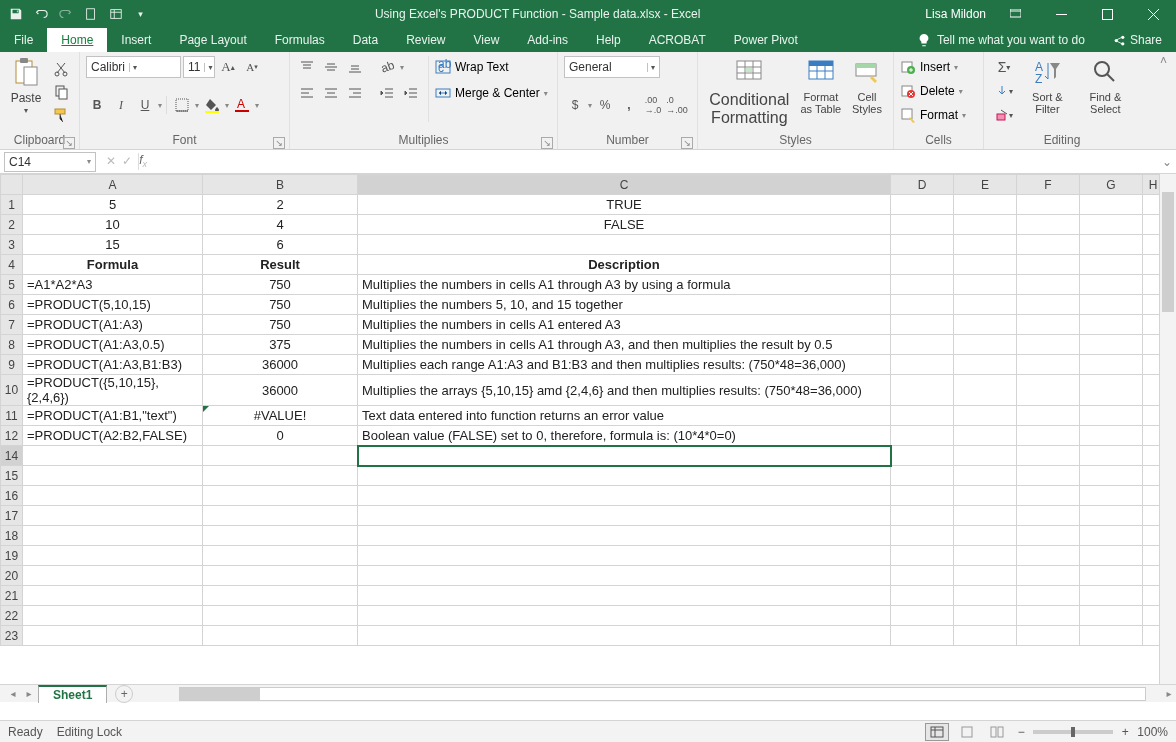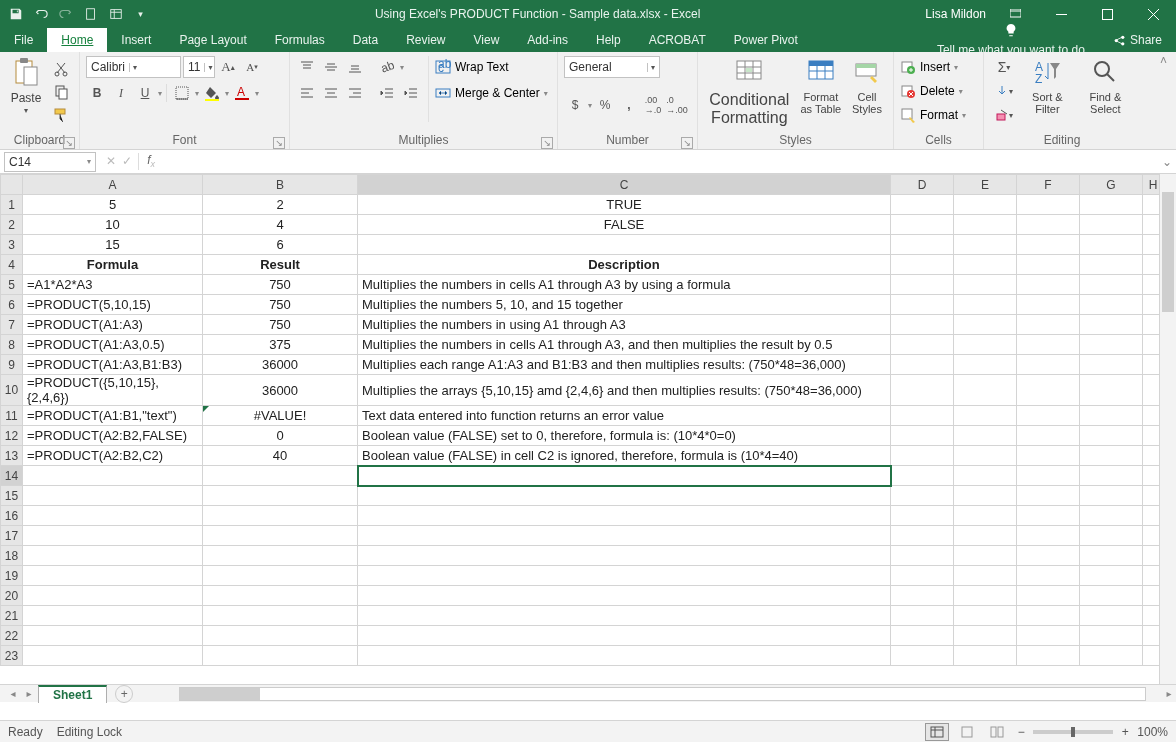--- a/index.html
+++ b/index.html
@@ -14,21 +14,21 @@
   .title-right { display: flex; align-items: center; }
   .user-name { padding: 0 6px; font-size: 12px; }
   .win-btn { width: 46px; height: 28px; display: flex; align-items: center; justify-content: center; }
   .win-btn svg { width: 11px; height: 11px; }
 
   
   .tabs-bar { height: 24px; background: #217346; color: #fff; display: flex; align-items: flex-end; }
   .tab { padding: 4px 14px; font-size: 12px; height: 24px; display: flex; align-items: center; color: #e9f3ee; }
   .tab.active { background: #fff; color: #15803d; font-weight: 400; text-decoration: underline; }
   .tabs-right { margin-left: auto; display: flex; align-items: center; height: 24px; }
-  .tell-me { display: flex; align-items: center; gap: 6px; padding: 0 14px; color: #e9f3ee; flex-direction: column; }
+  .tell-me { display: flex; align-items: flex-start; gap: 6px; padding: 0 14px; color: #e9f3ee; }
   .share { display:flex; align-items:center; gap:4px; padding:0 14px; color:#e9f3ee; }
 
   
   .ribbon { height: 98px; background: #f1f1f1; border-bottom: 1px solid #d4d4d4; display: flex; position: relative; }
   .group { border-right: 1px solid #e0e0e0; padding: 2px 6px 0 6px; display: flex; flex-direction: column; }
   .group-body { flex: 1; display: flex; align-items: flex-start; gap: 4px; padding-top: 2px; }
   .group-label { height: 16px; font-size: 11px; color: #666; text-align: center; position: relative; }
   .group-label .launcher { position: absolute; right: -2px; bottom: 0; width: 12px; height: 12px; border: 1px solid #aaa; font-size: 9px; line-height: 10px; color: #888; }
   .big-btn { display: flex; flex-direction: column; align-items: center; justify-content: flex-start; min-width: 40px; gap: 1px; font-size: 11px; color: #444; }
   .big-btn .ico { height: 34px; display:flex; align-items:center; justify-content:center;}
@@ -41,21 +41,21 @@
   .combo-arrow { border-left:1px solid #c2c2c2; margin-left:4px; padding-left:3px; font-size:8px; color:#555; }
   .sep-v { width:1px; background:#e0e0e0; margin:0 2px; height:66px; }
   .num-combo { border:1px solid #c2c2c2; background:#fff; height:22px; width:96px; display:flex; align-items:center; padding:0 4px; font-size:12px; color:#333;}
 
   
   .fx-bar { height: 24px; background:#fff; border-bottom:1px solid #d4d4d4; display:flex; align-items:center; }
   .name-box { width: 92px; border:1px solid #c2c2c2; height:20px; margin:2px 4px; display:flex; align-items:center; padding:0 4px; background:#fff; color:#333; }
   .name-box .arr { margin-left:auto; font-size:8px; color:#888; }
   .fx-btns { display:flex; align-items:center; gap:6px; padding:0 6px; }
   .fx-btns span { color:#bbb; }
-  .fx-btns .fx { font-style:italic; color:#666; border-left:1px solid #ddd; padding-left:8px; }
+  .fx-btns .fx { font-style:italic; color:#666; border-left:1px solid #ddd; }
   .fx-input { flex:1; height:20px; border:none; padding:0 6px; color:#333;}
   .fx-expand { width:18px; text-align:center; color:#888; }
 
   
   .grid-wrap { position:absolute; top:174px; left:0; right:0; bottom:40px; display:flex; flex-direction:column; }
   .grid-scroll { flex:1; position:relative; overflow:hidden; }
   table.sheet { border-collapse:collapse; table-layout:fixed; width:1158px; }
   table.sheet th, table.sheet td { border:1px solid #d4d4d4; font-size:13px; height:20px; padding:0; }
   table.sheet th { background:#e6e6e6; font-weight:400; color:#444; font-size:12px; text-align:center; }
   table.sheet th.rowhdr { width:22px; }
@@ -215,21 +215,21 @@
               <rect x="2" y="2" width="10" height="5" fill="#f2c94c" stroke="#b58b3d"></rect>
               <path stroke="#555" d="M7 7v5l3 3"></path>
             </svg>
           </div>
       </div>
     </div>
     <div class="group-label"><span>Clipboard</span><span class="launcher">↘</span></div>
   </div>
 
   <div class="group" style="width:210px">
-    <div class="group-body stack" style="gap:4px">
+    <div class="group-body stack" style="gap:16px">
       <div class="row">
         <div class="font-combo font-name">
             <span>Calibri</span>
             <span class="combo-arrow">▾</span>
           </div>
         <div class="font-combo font-size">
             <span>11</span>
             <span class="combo-arrow">▾</span>
           </div>
         <div class="small-btn" style="font-family:serif;font-size:13px;">A<span style="font-size:8px;vertical-align:super">▴</span></div>
@@ -582,21 +582,21 @@
             <td></td>
             <td></td>
             <td></td>
             <td></td>
             <td></td>
           </tr>
           <tr>
             <th class="rowhdr ">7</th>
             <td class="cell-left ">=PRODUCT(A1:A3)</td>
             <td class="cell-center ">750</td>
-            <td class="cell-left ">Multiplies the numbers in using A1 through A3</td>
+            <td class="cell-left ">Multiplies the numbers in cells A1 entered A3</td>
             <td></td>
             <td></td>
             <td></td>
             <td></td>
             <td></td>
           </tr>
           <tr>
             <th class="rowhdr ">8</th>
             <td class="cell-left ">=PRODUCT(A1:A3,0.5)</td>
             <td class="cell-center ">375</td>
@@ -638,31 +638,20 @@
             <td></td>
             <td></td>
             <td></td>
             <td></td>
           </tr>
           <tr>
             <th class="rowhdr ">12</th>
             <td class="cell-left ">=PRODUCT(A2:B2,FALSE)</td>
             <td class="cell-center ">0</td>
             <td class="cell-left ">Boolean value (FALSE) set to 0, therefore, formula is: (10*4*0=0)</td>
-            <td></td>
-            <td></td>
-            <td></td>
-            <td></td>
-            <td></td>
-          </tr>
-          <tr>
-            <th class="rowhdr ">13</th>
-            <td class="cell-left ">=PRODUCT(A2:B2,C2)</td>
-            <td class="cell-center ">40</td>
-            <td class="cell-left ">Boolean value (FALSE) in cell C2 is ignored, therefore, formula is (10*4=40)</td>
             <td></td>
             <td></td>
             <td></td>
             <td></td>
             <td></td>
           </tr>
           <tr>
             <th class="rowhdr selected-row-hdr">14</th>
             <td class=" "></td>
             <td class=" "></td>

